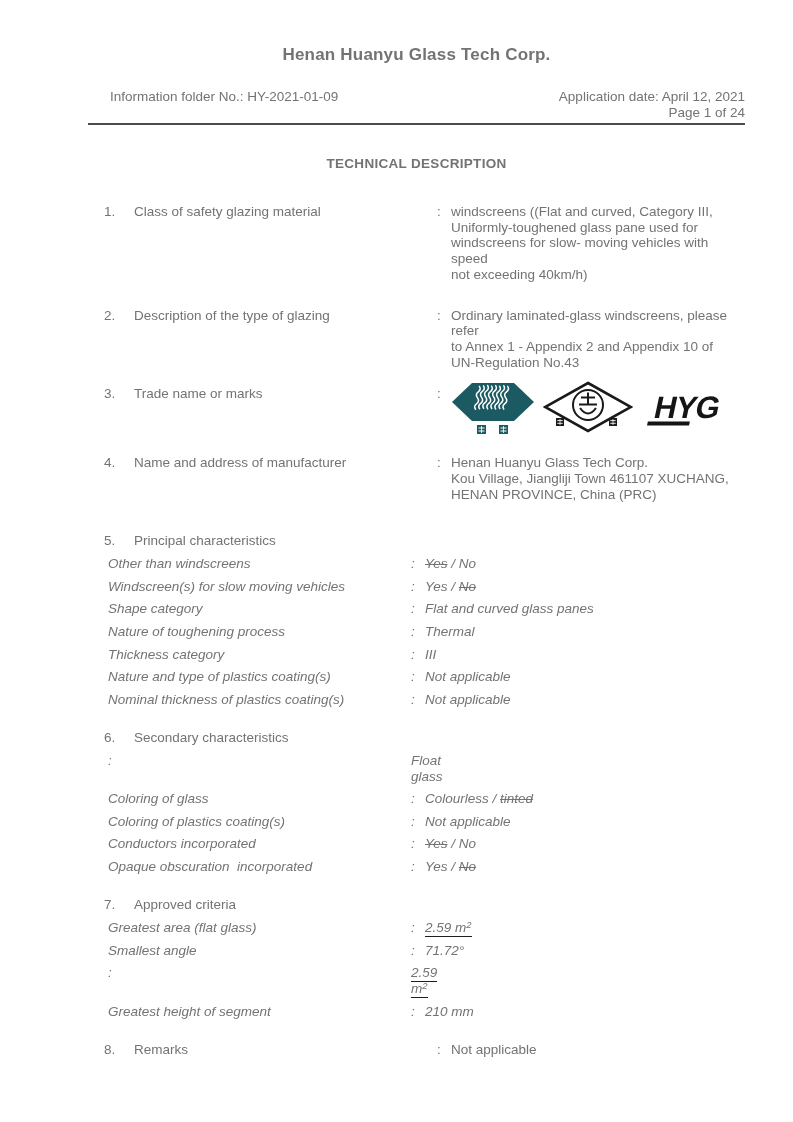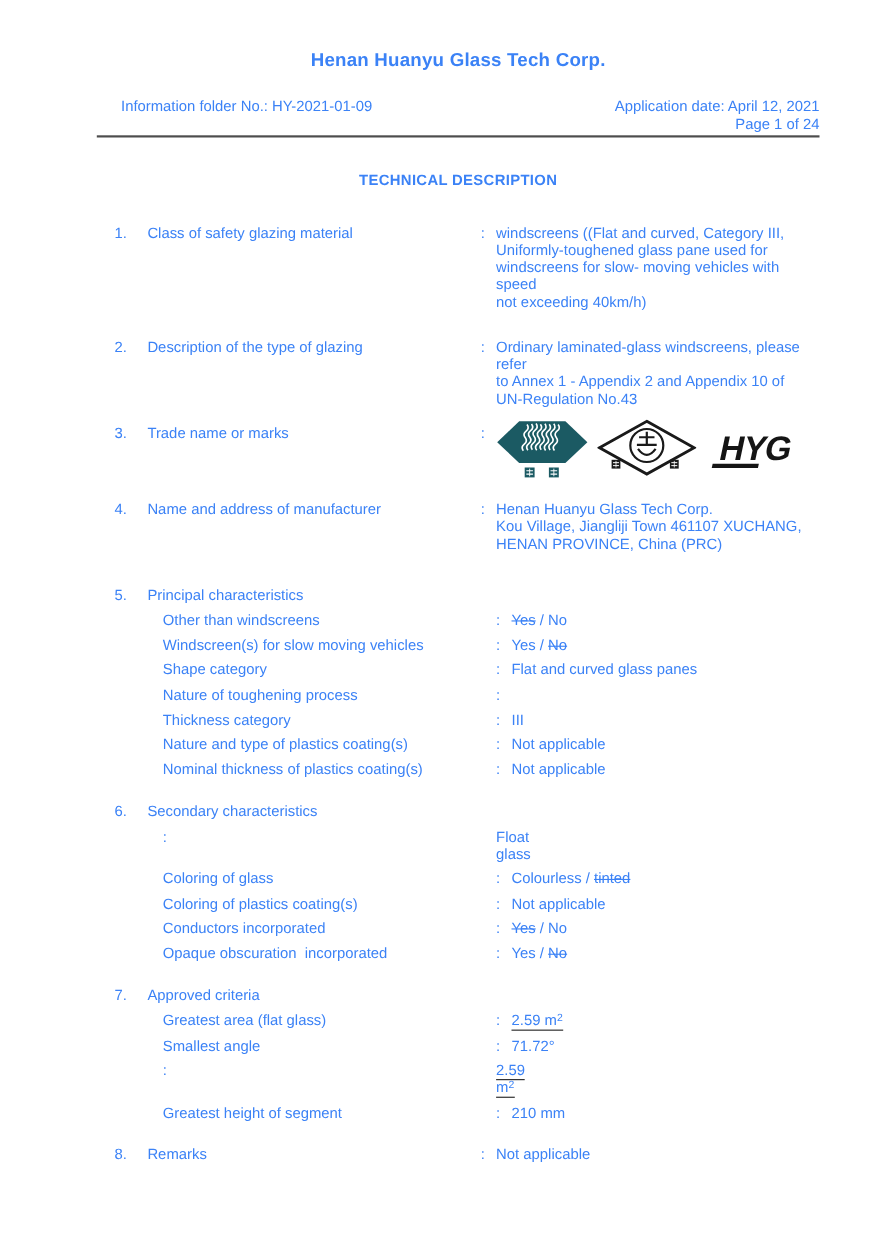--- a/index.html
+++ b/index.html
@@ -1,37 +1,37 @@
 <!DOCTYPE html>
 <html><head>
 <meta charset="utf-8">
 <style>
   html,body{margin:0;padding:0;background:#fff;}
   .page{
     position:relative; width:793px; height:1122px; box-sizing:border-box;
-    background:#fff; color:#3b82f6;
+    background:#fff; color:#737373;
     font-family:"Liberation Sans", sans-serif; font-size:13.5px;
     padding:45px 48px 0 88px; overflow:hidden;
   }
   .company-title{text-align:center; font-weight:bold; font-size:17px; letter-spacing:.2px;}
   .meta{display:flex; justify-content:space-between; margin-top:24px;}
   .meta-left{padding-left:22px;}
   .page-num{text-align:right; margin-top:1px;}
   .rule{border-top:2px solid #4d4d4d; margin-top:3px;}
   .doc-title{text-align:center; font-weight:bold; margin-top:31px; letter-spacing:.3px;}
   #items{margin-top:33px;}
   .item{margin-bottom:25px;}
   .item-2{margin-bottom:16px;}
   .item-3{margin-bottom:18px;}
   .item-4{margin-bottom:31px;}
   .item-5,.item-6,.item-7{margin-bottom:23px;}
   .item-8{margin-bottom:0;}
   .row{display:grid; grid-template-columns:46px 303px 14px 1fr; align-items:start; line-height:15.7px;}
   .num{padding-left:16px;}
-  .sub{display:grid; grid-template-columns:303px 14px 1fr; margin-left:60px; margin-top:7.1px; line-height:15.5px;}
+  .sub{display:grid; grid-template-columns:303px 14px 1fr; margin-left:20px; margin-top:7.1px; line-height:15.5px;font-style:italic;}
   .item-5 .row, .item-6 .row, .item-7 .row{margin-bottom:0;}
   .slabel{white-space:pre-wrap;}
   .value{line-height:15.7px;}
   .strike{text-decoration:line-through; text-decoration-thickness:1px;}
   .uline{border-bottom:1.2px solid #1e1e1e; padding-bottom:1px;}
   sup.sup{font-size:9.5px; vertical-align:4px; line-height:0;}
   .logos{display:flex; align-items:flex-start; gap:8px; margin-top:-5px;}
   .logos svg{display:block;}
   .logo3wrap{margin-top:7px;}
 </style>
@@ -177,20 +177,21 @@
           <span class="svalue"><span>Yes / </span><span class="strike">No</span></span>
         </div>
         <div class="sub">
           <span class="slabel">Shape category</span>
           <span class="colon">:</span>
           <span class="svalue"><span>Flat and curved glass panes</span></span>
         </div>
         <div class="sub">
           <span class="slabel">Nature of toughening process</span>
           <span class="colon">:</span>
+          <span class="svalue"><span>Thermal</span></span>
         </div>
         <div class="sub">
           <span class="slabel">Thickness category</span>
           <span class="colon">:</span>
           <span class="svalue"><span>III</span></span>
         </div>
         <div class="sub">
           <span class="slabel">Nature and type of plastics coating(s)</span>
           <span class="colon">:</span>
           <span class="svalue"><span>Not applicable</span></span>

